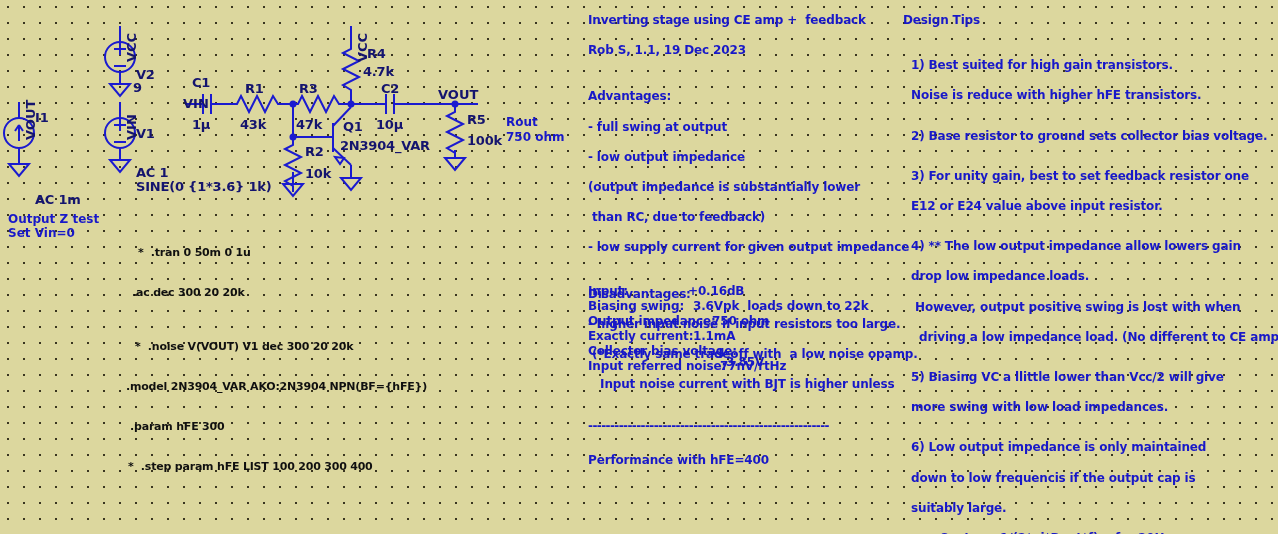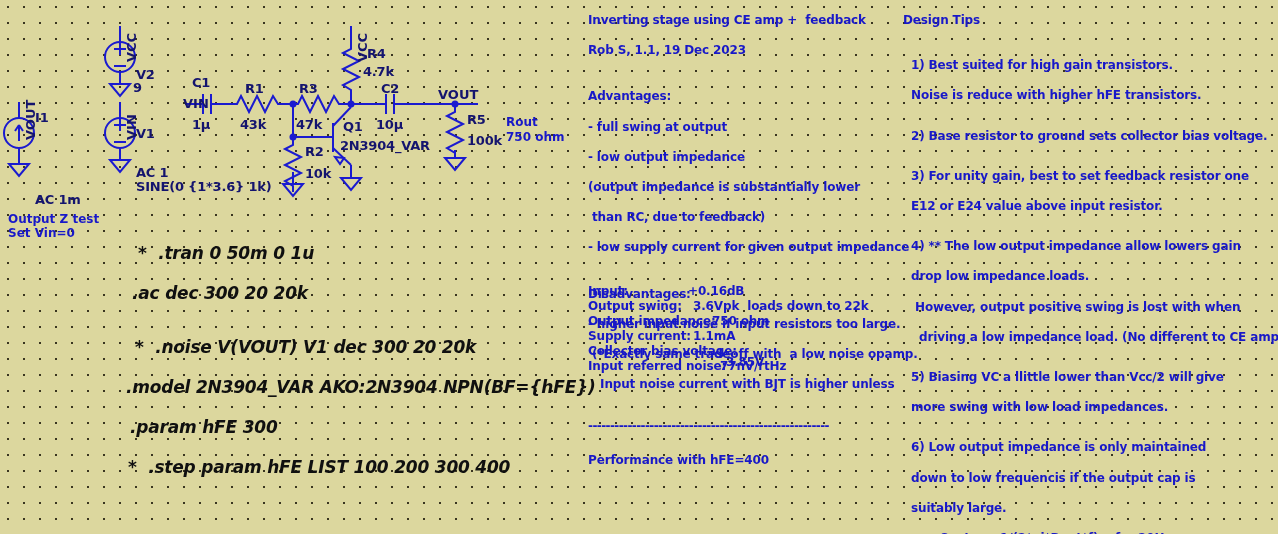--- a/index.html
+++ b/index.html
@@ -35,24 +35,23 @@
   .note {
     color: #1818c8;
     font-size: 12px;
     letter-spacing: -0.15px;
     line-height: 15.2px;
   }
   .note-hdr { color: #1818c8; font-size: 12px; }
   
   .spice {
     color: #101010;
-    font-size: 17px;
+    font-size: 11px;
     letter-spacing: -0.2px;
     line-height: 20px;
-    font-style: italic;
   }
   
   .net {
     color: #14146e;
     font-size: 13px;
     font-weight: bold;
   }
   .net-vert {
     transform-origin: 0 0;
     transform: rotate(-90deg);
@@ -236,29 +235,29 @@
     <div class="txt note" style="position:relative; top:224px; letter-spacing:-0.6px;">-------------------------------------------------------</div>
 
     <div class="txt note" style="position:relative; top:242px; font-weight:bold;">Performance with hFE=400</div>
 
     <div style="position:absolute; top:271px; left:0;">
       <div style="position:relative; height:15px;">
         <span class="txt note" style="left:0; top:0;">Input:</span>
         <span class="txt note" style="left:100px; top:0;">+0.16dB</span>
       </div>
       <div style="position:relative; height:15px;">
-        <span class="txt note" style="left:0; top:0;">Output swing:</span>
+        <span class="txt note" style="left:0; top:0;">Biasing swing:</span>
         <span class="txt note" style="left:105px; top:0;">3.6Vpk  loads down to 22k</span>
       </div>
       <div style="position:relative; height:15px;">
         <span class="txt note" style="left:0; top:0;">Output impedance:</span>
         <span class="txt note" style="left:124px; top:0;">750 ohm</span>
       </div>
       <div style="position:relative; height:15px;">
-        <span class="txt note" style="left:0; top:0;">Supply current:</span>
+        <span class="txt note" style="left:0; top:0;">Exactly current:</span>
         <span class="txt note" style="left:105px; top:0;">1.1mA</span>
       </div>
       <div style="position:relative; height:15px;">
         <span class="txt note" style="left:0; top:0;">Collector bias voltage:</span>
         <span class="txt note" style="left:138px; top:11px;">3.85V</span>
       </div>
       <div style="position:relative; height:15px;">
         <span class="txt note" style="left:0; top:0;">Input referred noise:</span>
         <span class="txt note" style="left:132px; top:0;">77nV/rtHz</span>
       </div>

